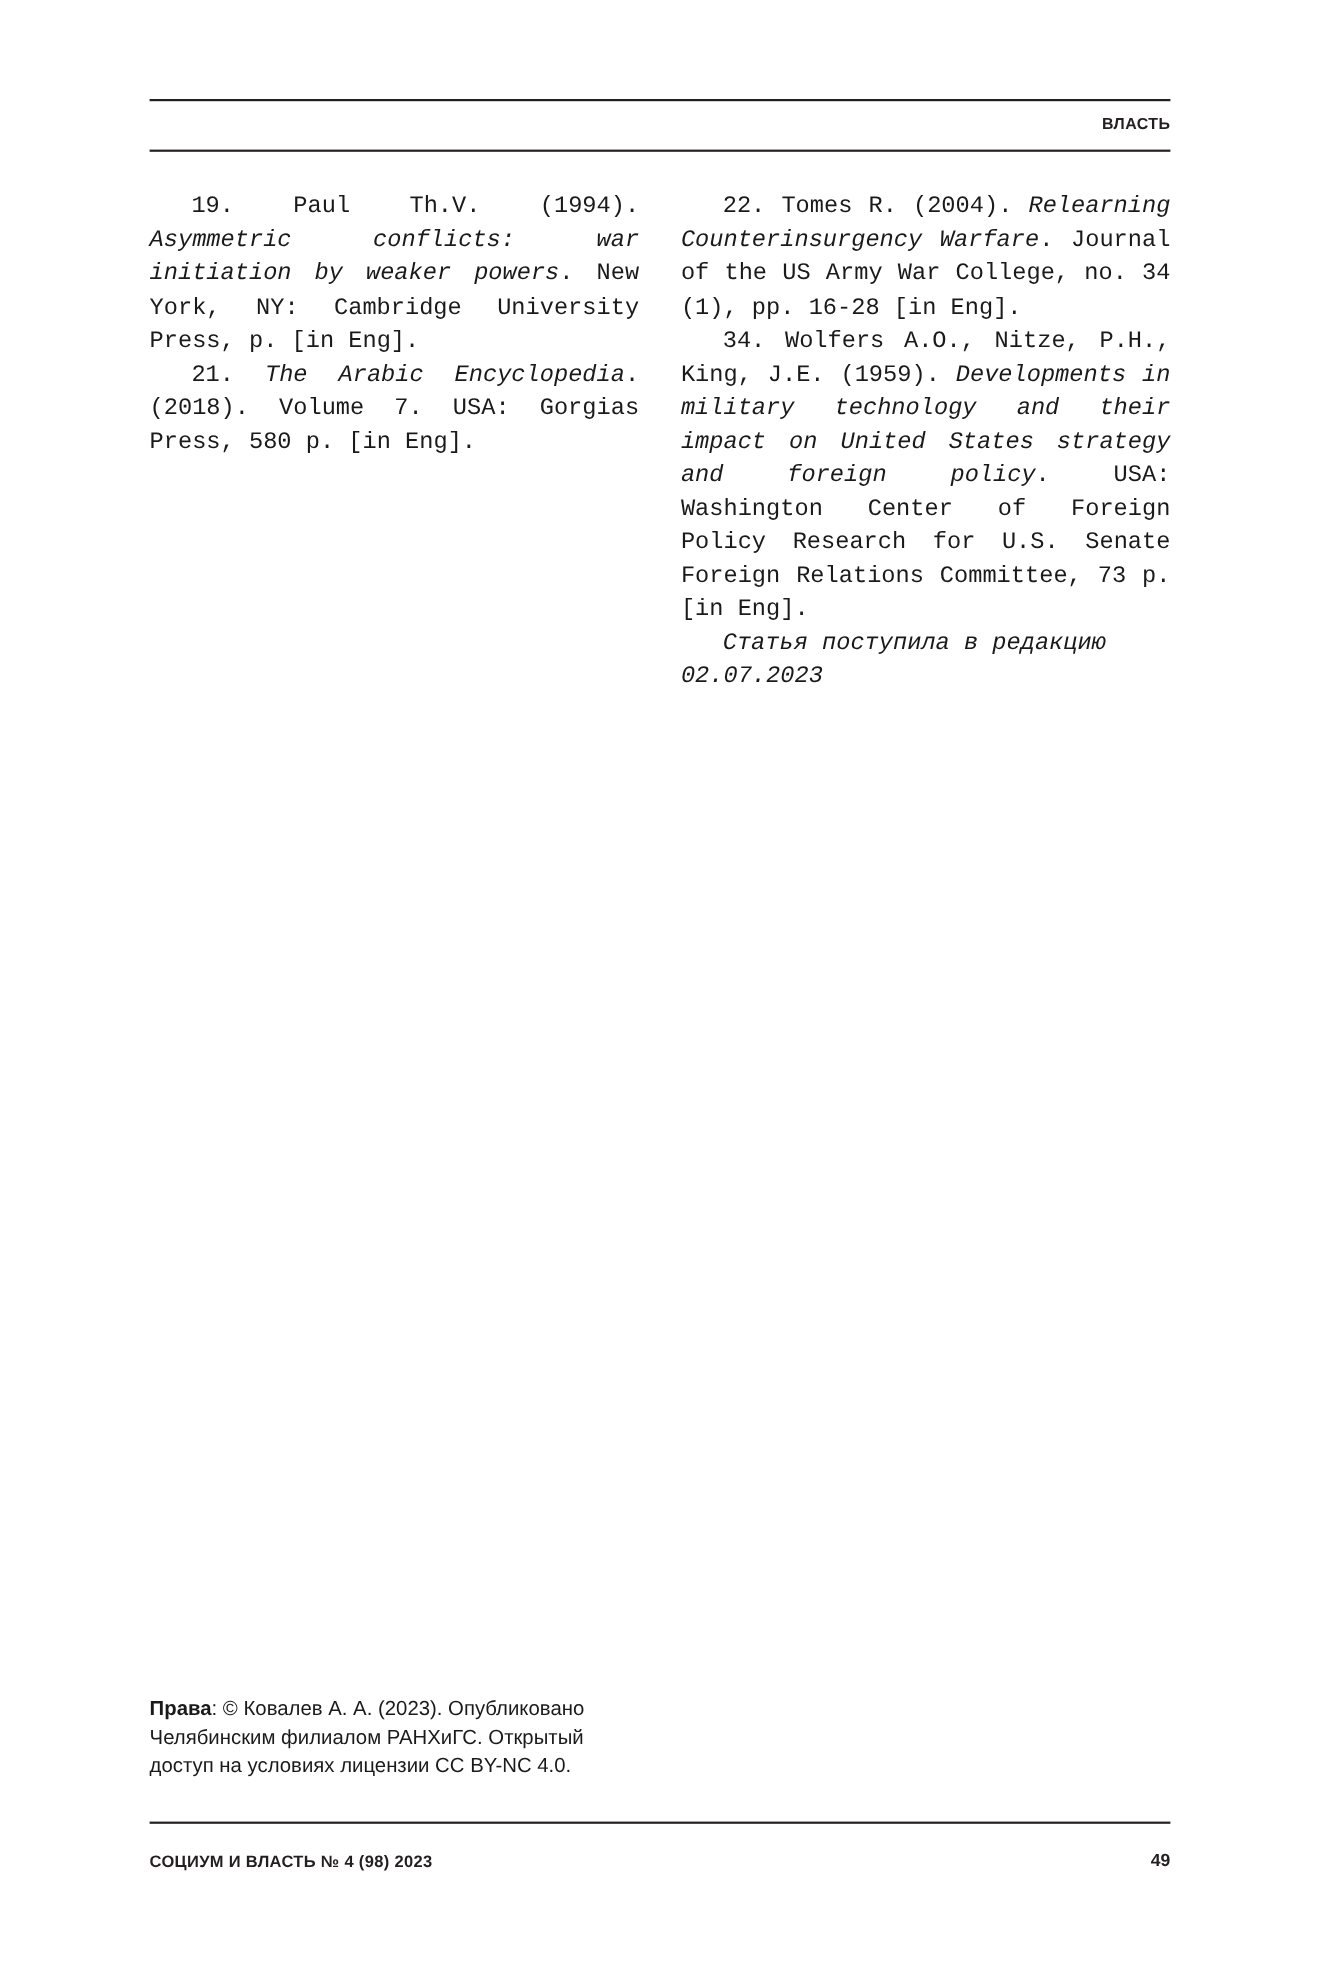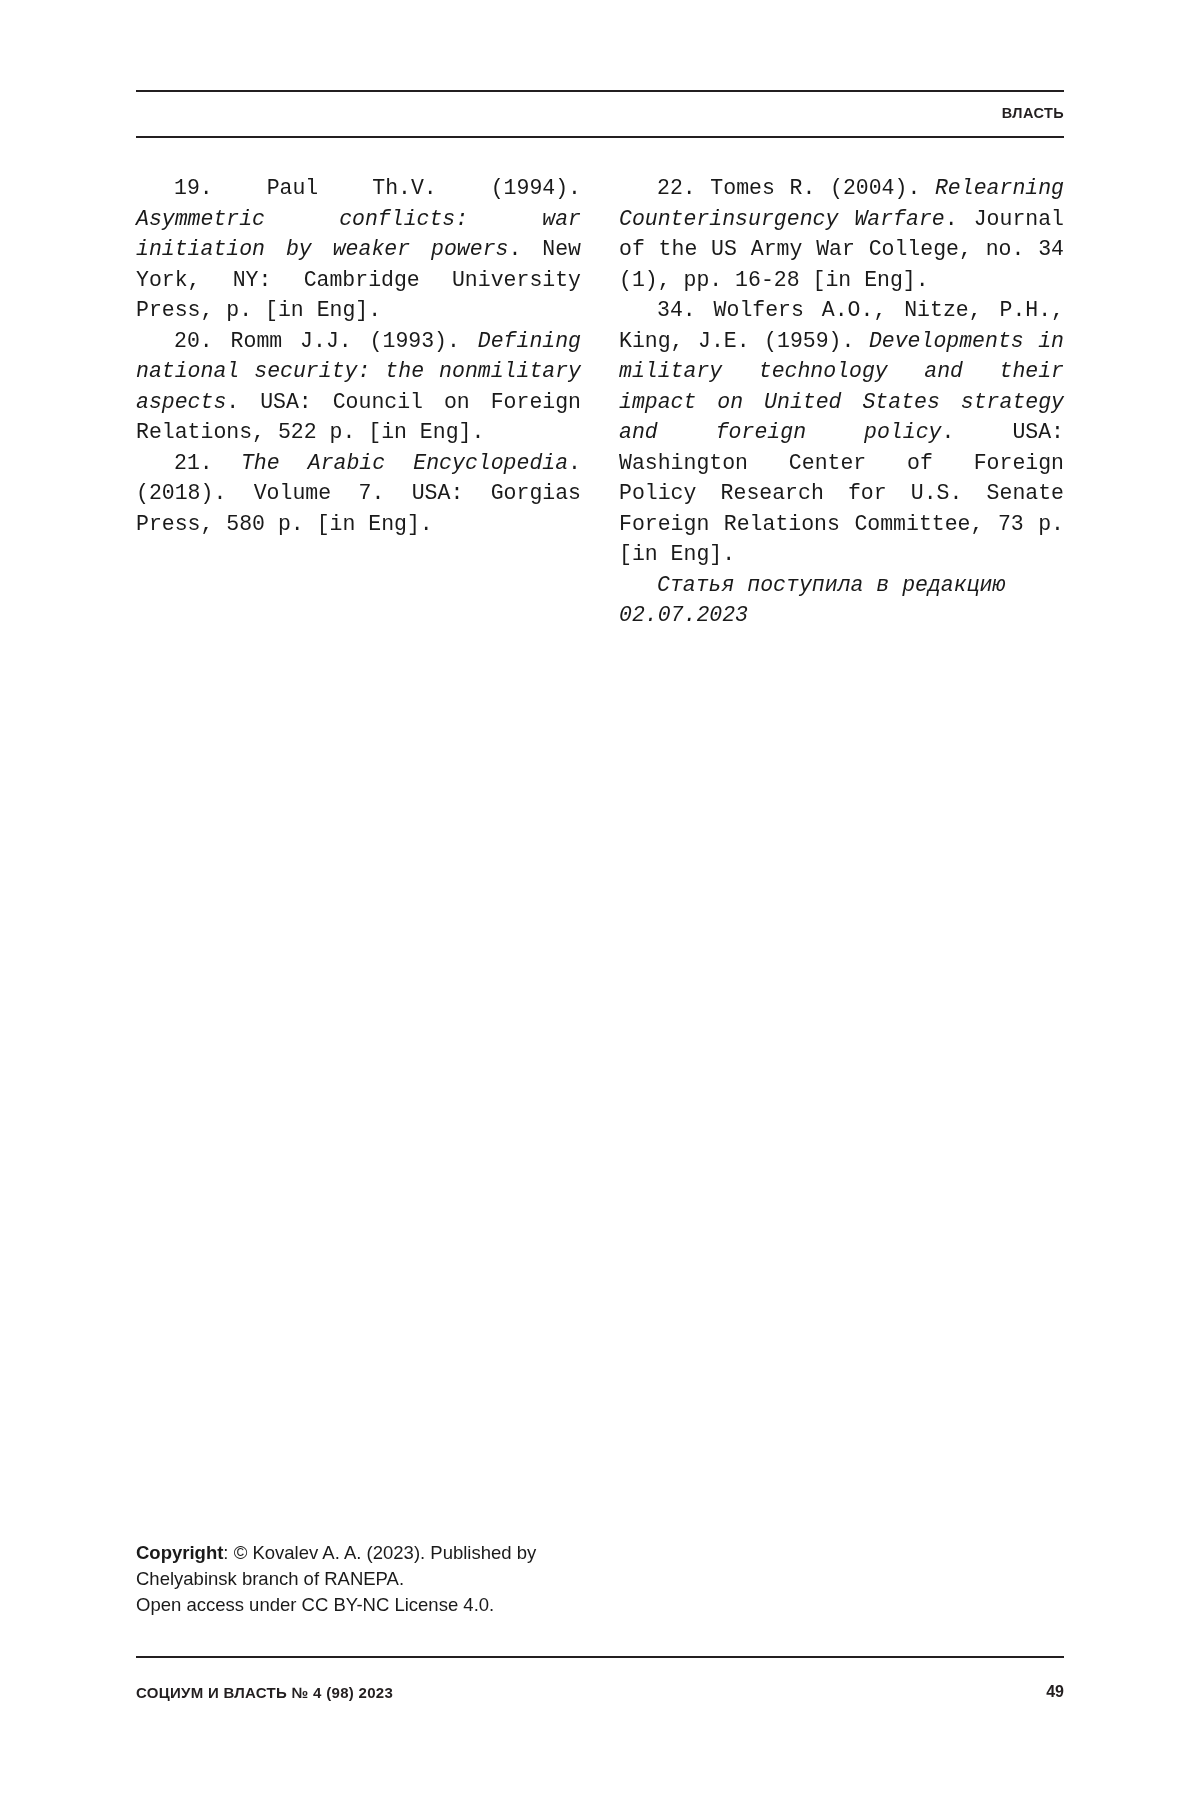--- a/index.html
+++ b/index.html
@@ -151,23 +151,20 @@
     <div class="header-rule-bottom"></div>
     <div class="header-title">ВЛАСТЬ</div>
 
     <div class="cols">
 
       <div class="col">
         <p>
           <span>19.</span><span> Paul Th.V. (1994). </span><em>Asymmetric conflicts: war initiation by weaker powers</em><span>. New York, NY: Cambridge University Press,  p. [in Eng].</span>
         </p>
         <p>
-          <span>20.</span><span> Romm J.J. (1993). </span><em>Defining national security: the nonmilitary aspects</em><span>. USA: Council on Foreign Relations, 522 p. [in Eng].</span>
-        </p>
-        <p>
           <span>21.</span><span> </span><em>The Arabic Encyclopedia</em><span>. (2018). Volume 7. USA: Gorgias Press, 580 p. [in Eng].</span>
         </p>
       </div>
 
       <div class="col">
         <p>
           <span>22.</span><span> Tomes R. (2004). </span><em>Relearning Counterinsurgency Warfare</em><span>. Journal of the US Army War College, no. 34 (1), pp. 16-28 [in Eng].</span>
         </p>
         <p>
           <span>34.</span><span> Wolfers A.O., Nitze, P.H., King, J.E. (1959). </span><em>Developments in military technology and their impact on United States strategy and foreign policy</em><span>. USA: Washington Center of Foreign Policy Research for U.S. Senate Foreign Relations Committee, 73 p. [in Eng].</span>
@@ -175,22 +172,21 @@
         <p class="signoff">
           <span>Статья поступила в редакцию</span><br>
           <span>02.07.2023</span>
         </p>
       </div>
 
     </div>
 
     <div class="footer-cols">
       <div class="footer-col">
-        <p><b>Copyright</b><span>: © Kovalev A. A. (2023). Published by Chelyabinsk branch of RANEPA.</span></p>
-        <p>Open access under CC BY-NC License 4.0.</p>
+        <p><b>Права</b><span>: © Ковалев А. А. (2023). Опубликовано Челябинским филиалом РАНХиГС. Открытый доступ на условиях лицензии CC BY-NC 4.0.</span></p>
       </div>
     </div>
 
     <div class="footer-rule"></div>
 
     <div class="footer-bottom">
       <div class="journal-line">СОЦИУМ И ВЛАСТЬ № 4 (98) 2023</div>
       <div class="page-number">49</div>
     </div>
 

